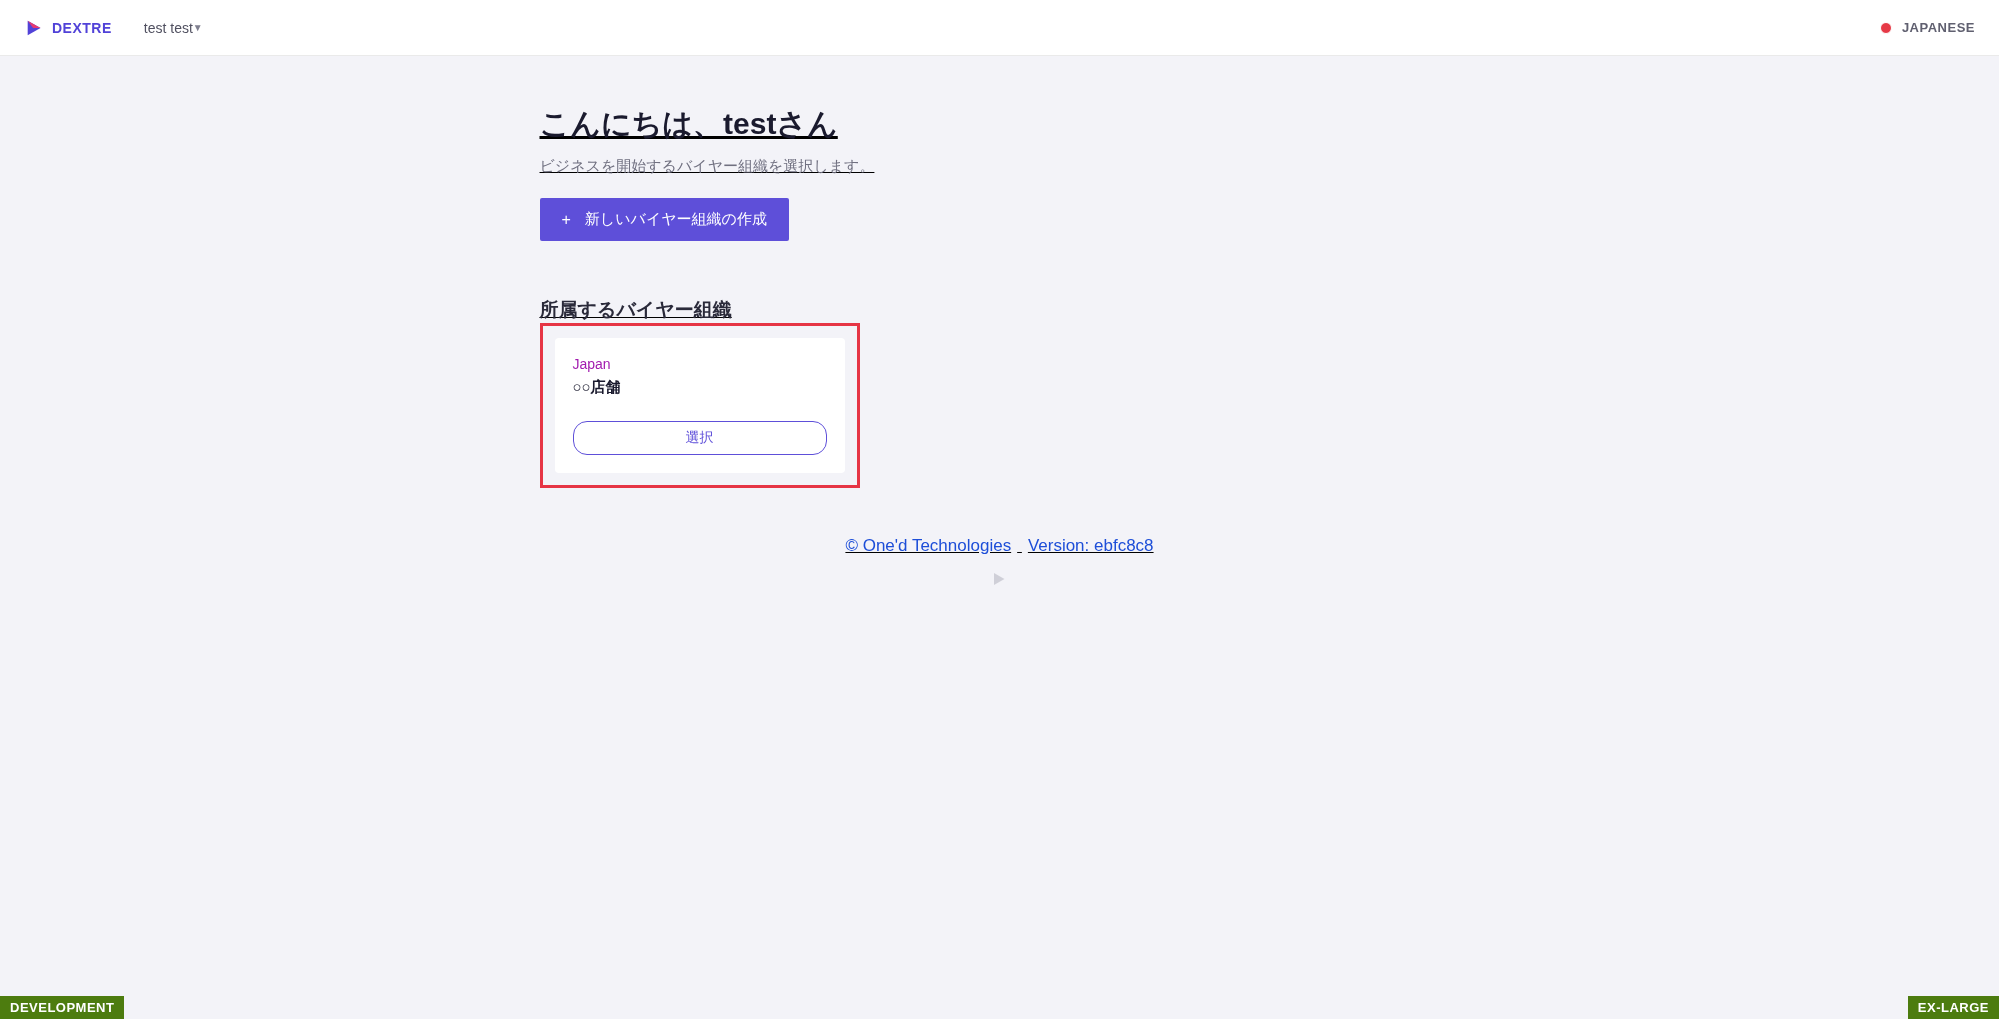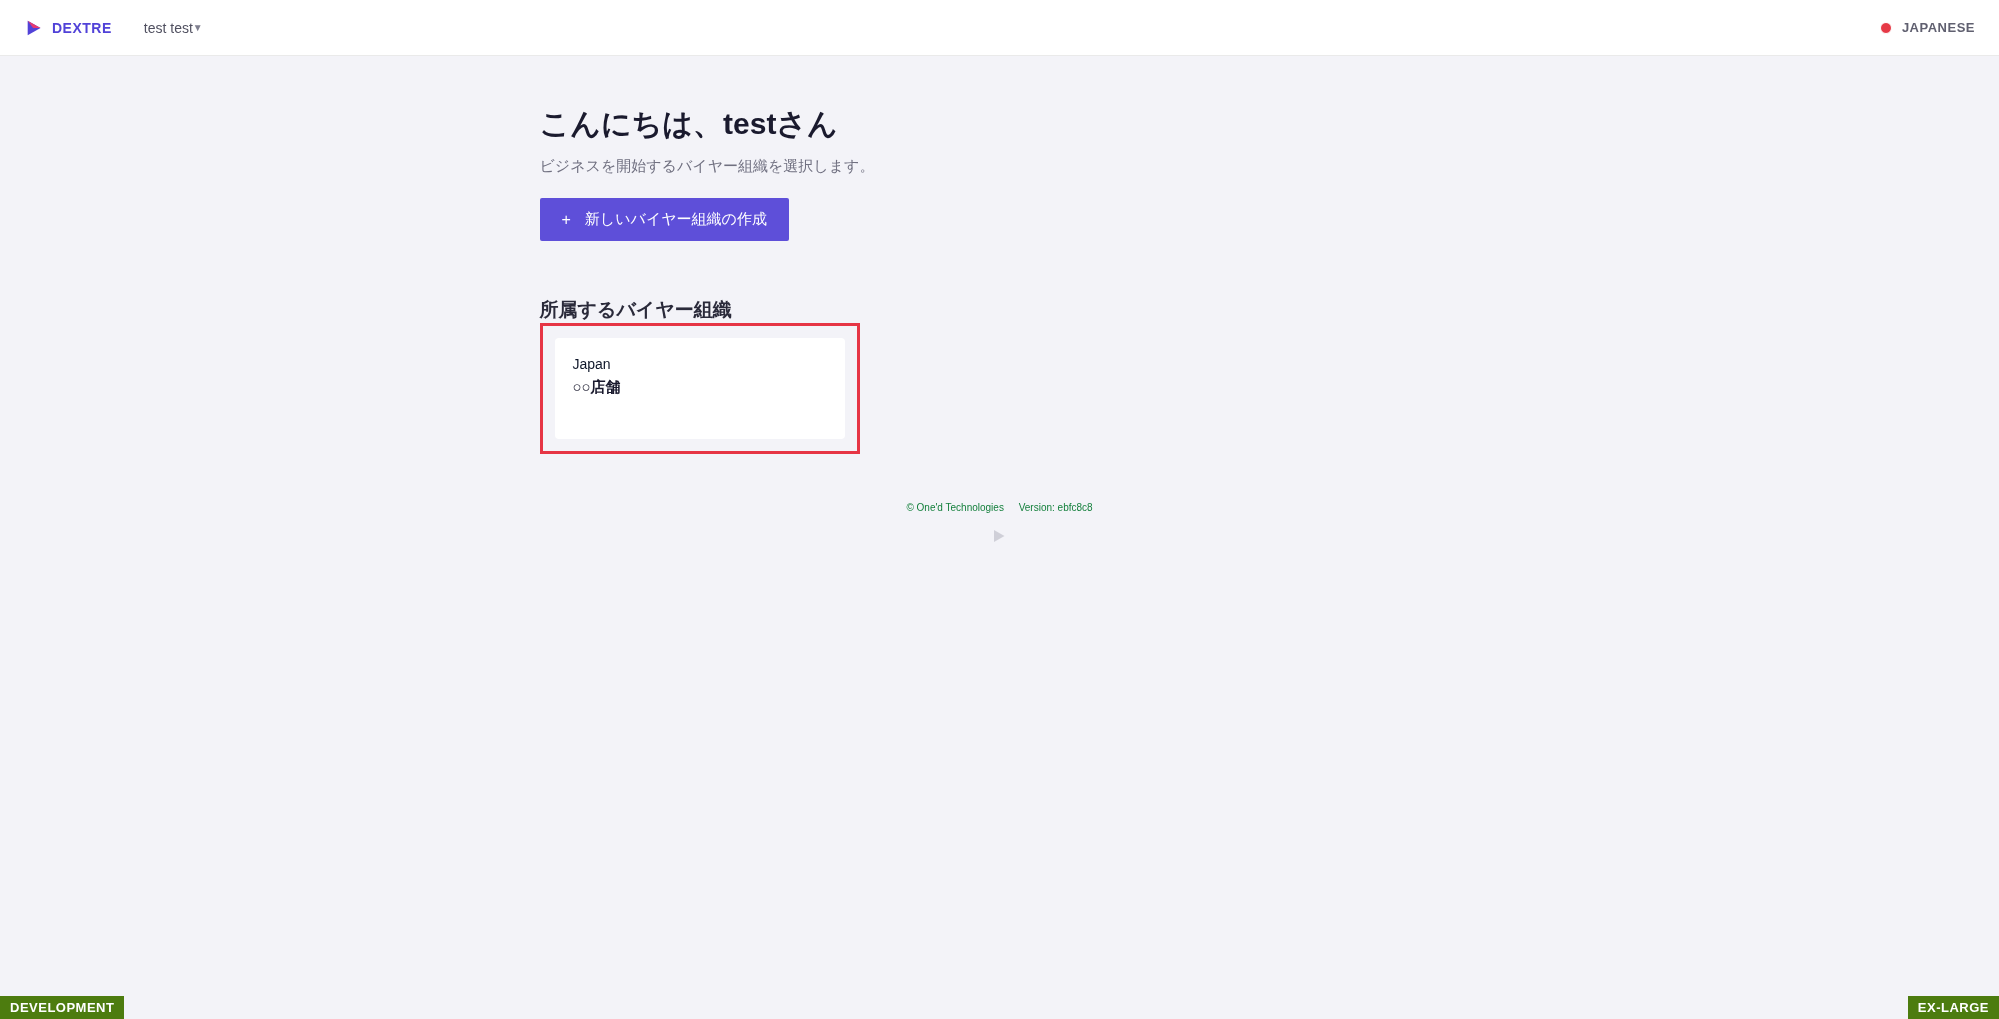--- a/index.html
+++ b/index.html
@@ -83,20 +83,21 @@
       color: #606070;
       letter-spacing: 0.5px;
     }
     
     .main-content {
       flex: 1;
       display: flex;
       flex-direction: column;
       align-items: center;
       padding: 48px 24px;
+      text-decoration: underline;
     }
     
     .content-wrapper {
       width: 100%;
       max-width: 920px;
     }
     
     .greeting-title {
       font-size: 30px;
       font-weight: 600;
@@ -144,21 +145,21 @@
     
     .org-card {
       background-color: #ffffff;
       border-radius: 4px;
       padding: 18px;
       width: 100%;
     }
     
     .org-country {
       font-size: 14px;
-      color: #0f172a;
+      color: #a21caf;
       margin-bottom: 6px;
     }
     
     .org-name {
       font-size: 15px;
       font-weight: 700;
       color: #1a1a2e;
       margin-bottom: 24px;
     }
     
@@ -173,22 +174,22 @@
       cursor: pointer;
     }
     
     .footer {
       text-align: center;
       padding: 20px 0;
       margin-top: 28px;
     }
     
     .footer-text {
-      font-size: 10px;
-      color: #15803d;
+      font-size: 17px;
+      color: #1d4ed8;
     }
     
     .footer-text span {
       margin: 0 6px;
     }
     
     .footer-logo {
       margin-top: 14px;
       opacity: 0.3;
     }
@@ -245,20 +246,21 @@
       <span class="plus-icon">+</span>
       <span>新しいバイヤー組織の作成</span>
     </button>
     
     <h2 class="section-title">所属するバイヤー組織</h2>
     
     <div class="org-card-container">
       <div class="org-card">
         <div class="org-country">Japan</div>
         <div class="org-name">○○店舗</div>
+        <button class="select-button">選択</button>
       </div>
     </div>
     
     <div class="footer">
       <div class="footer-text">
         <span>© One'd Technologies</span>
         <span>Version: ebfc8c8</span>
       </div>
       <div class="footer-logo">
         <svg viewBox="0 0 24 24">

